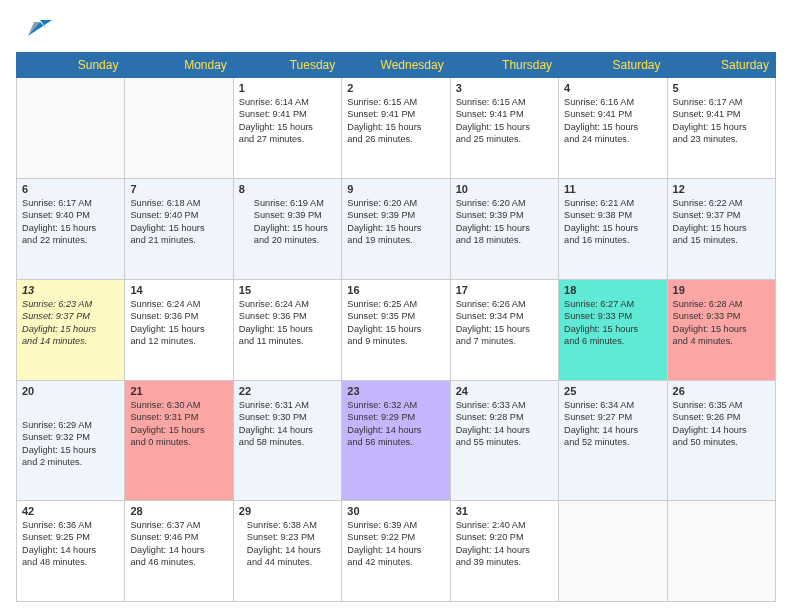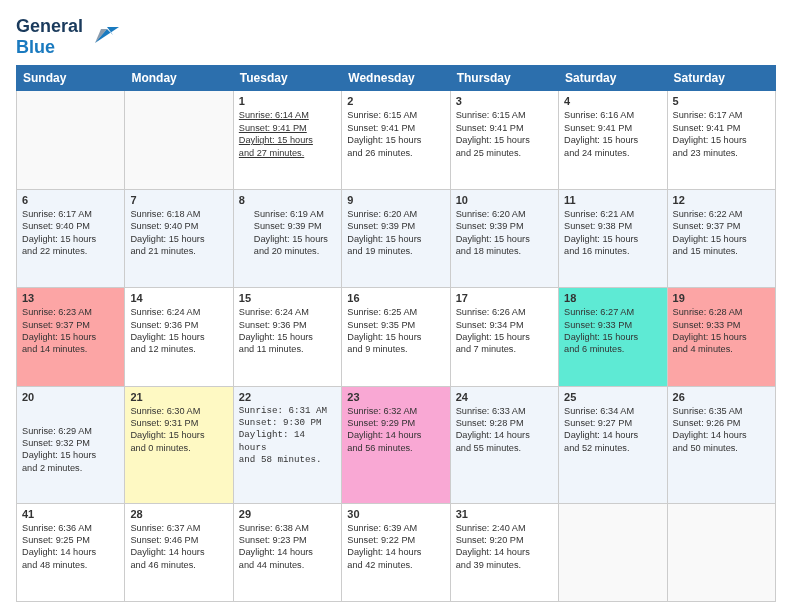--- a/index.html
+++ b/index.html
@@ -42,25 +42,25 @@
     }
     .calendar {
       flex: 1;
       border: 1px solid #ccc;
       border-collapse: collapse;
       width: 100%;
       table-layout: fixed;
     }
     .calendar th {
       background-color: #2c6fad;
-      color: #ffffff;
-      text-align: left;
+      color: #fde047;
+      text-align: right;
       padding: 5px 6px;
       font-size: 12px;
-      font-weight: bold;
+      font-weight: normal;
       border: 1px solid #2c6fad;
     }
     .calendar td {
       border: 1px solid #ccc;
       vertical-align: top;
       padding: 4px 5px;
       font-size: 9.5px;
       color: #333;
       height: 78px;
     }
@@ -88,23 +88,20 @@
     }
   </style>
 </head>
 <body>
 
 <div class="page">
   <div class="header">
     <div class="logo">
       <div>
         <div style="display:flex;align-items:center;">
-          <div style="font-size:18px;font-weight:bold;color:#1a3a5c;line-height:1.15;">
-            General<br><span style="color:#1a7abf;">Blue</span>
-          </div>
           <svg width="32" height="32" viewBox="0 0 32 32" style="margin-left:4px;margin-top:-4px;">
             <polygon points="8,24 20,10 26,16 20,8 32,8" fill="#1a7abf"></polygon>
             <polygon points="8,24 20,10 14,10" fill="#1a3a5c" opacity="0.5"></polygon>
           </svg>
         </div>
       </div>
     </div>
     <div class="title-block">
       <div class="month-title"></div>
       <div class="subtitle"></div>
@@ -122,21 +119,21 @@
           <th>Saturday</th>
           <th>Saturday</th>
         </tr>
     </thead>
     <tbody id="calendar-body">
     <tr>
           <td class="empty-cell" style="background-color: rgb(249, 249, 249);"></td>
           <td class="empty-cell" style="background-color: rgb(249, 249, 249);"></td>
           <td style="background-color: rgb(255, 255, 255);">
             <span class="day-num">1</span>
-            <div class="cell-text" style="white-space: pre-line; text-decoration: underline;">Sunrise: 6:14 AM
+            <div class="cell-text" style="white-space: pre-line;">Sunrise: 6:14 AM
 Sunset: 9:41 PM
 Daylight: 15 hours
 and 27 minutes.</div>
           </td>
           <td style="background-color: rgb(255, 255, 255);">
             <span class="day-num">2</span>
             <div class="cell-text" style="white-space: pre-line;">Sunrise: 6:15 AM
 Sunset: 9:41 PM
 Daylight: 15 hours
 and 26 minutes.</div>
@@ -208,21 +205,21 @@
           </td>
           <td style="background-color: rgb(240, 245, 251);">
             <span class="day-num">12</span>
             <div class="cell-text" style="white-space: pre-line;">Sunrise: 6:22 AM
 Sunset: 9:37 PM
 Daylight: 15 hours
 and 15 minutes.</div>
           </td>
         </tr>
         <tr>
-          <td style="background-color: #fca5a5;">
+          <td style="background-color: #fef9c3; font-style: italic;">
             <span class="day-num">13</span>
             <div class="cell-text" style="white-space: pre-line;">Sunrise: 6:23 AM
 Sunset: 9:37 PM
 Daylight: 15 hours
 and 14 minutes.</div>
           </td>
           <td style="background-color: rgb(255, 255, 255);">
             <span class="day-num">14</span>
             <div class="cell-text" style="white-space: pre-line;">Sunrise: 6:24 AM
 Sunset: 9:36 PM
@@ -266,35 +263,35 @@
           </td>
         </tr>
         <tr>
           <td style="background-color: rgb(240, 245, 251);">
             <span class="day-num">20</span>
             <div class="cell-text" style="white-space: pre-line; margin-top: 22px;">Sunrise: 6:29 AM
 Sunset: 9:32 PM
 Daylight: 15 hours
 and 2 minutes.</div>
           </td>
-          <td style="background-color: #fef9c3;">
+          <td style="background-color: #fca5a5;">
             <span class="day-num">21</span>
             <div class="cell-text" style="white-space: pre-line;">Sunrise: 6:30 AM
 Sunset: 9:31 PM
 Daylight: 15 hours
 and 0 minutes.</div>
           </td>
           <td style="background-color: rgb(240, 245, 251);">
             <span class="day-num">22</span>
-            <div class="cell-text" style="white-space: pre-line; font-family: Liberation Mono, monospace;">Sunrise: 6:31 AM
+            <div class="cell-text" style="white-space: pre-line;">Sunrise: 6:31 AM
 Sunset: 9:30 PM
 Daylight: 14 hours
 and 58 minutes.</div>
           </td>
-          <td style="background-color: #f9a8d4;">
+          <td style="background-color: #c4b5fd;">
             <span class="day-num">23</span>
             <div class="cell-text" style="white-space: pre-line;">Sunrise: 6:32 AM
 Sunset: 9:29 PM
 Daylight: 14 hours
 and 56 minutes.</div>
           </td>
           <td style="background-color: rgb(240, 245, 251);">
             <span class="day-num">24</span>
             <div class="cell-text" style="white-space: pre-line;">Sunrise: 6:33 AM
 Sunset: 9:28 PM
@@ -311,36 +308,36 @@
           <td style="background-color: rgb(240, 245, 251);">
             <span class="day-num">26</span>
             <div class="cell-text" style="white-space: pre-line;">Sunrise: 6:35 AM
 Sunset: 9:26 PM
 Daylight: 14 hours
 and 50 minutes.</div>
           </td>
         </tr>
         <tr>
           <td style="background-color: rgb(255, 255, 255);">
-            <span class="day-num">41</span>
+            <span class="day-num">42</span>
             <div class="cell-text" style="white-space: pre-line;">Sunrise: 6:36 AM
 Sunset: 9:25 PM
 Daylight: 14 hours
 and 48 minutes.</div>
           </td>
           <td style="background-color: rgb(255, 255, 255);">
             <span class="day-num">28</span>
             <div class="cell-text" style="white-space: pre-line;">Sunrise: 6:37 AM
 Sunset: 9:46 PM
 Daylight: 14 hours
 and 46 minutes.</div>
           </td>
           <td style="background-color: rgb(255, 255, 255);">
             <span class="day-num">29</span>
-            <div class="cell-text" style="white-space: pre-line;">Sunrise: 6:38 AM
+            <div class="cell-text" style="white-space: pre-line; margin-left: 8px;">Sunrise: 6:38 AM
 Sunset: 9:23 PM
 Daylight: 14 hours
 and 44 minutes.</div>
           </td>
           <td style="background-color: rgb(255, 255, 255);">
             <span class="day-num">30</span>
             <div class="cell-text" style="white-space: pre-line;">Sunrise: 6:39 AM
 Sunset: 9:22 PM
 Daylight: 14 hours
 and 42 minutes.</div>

